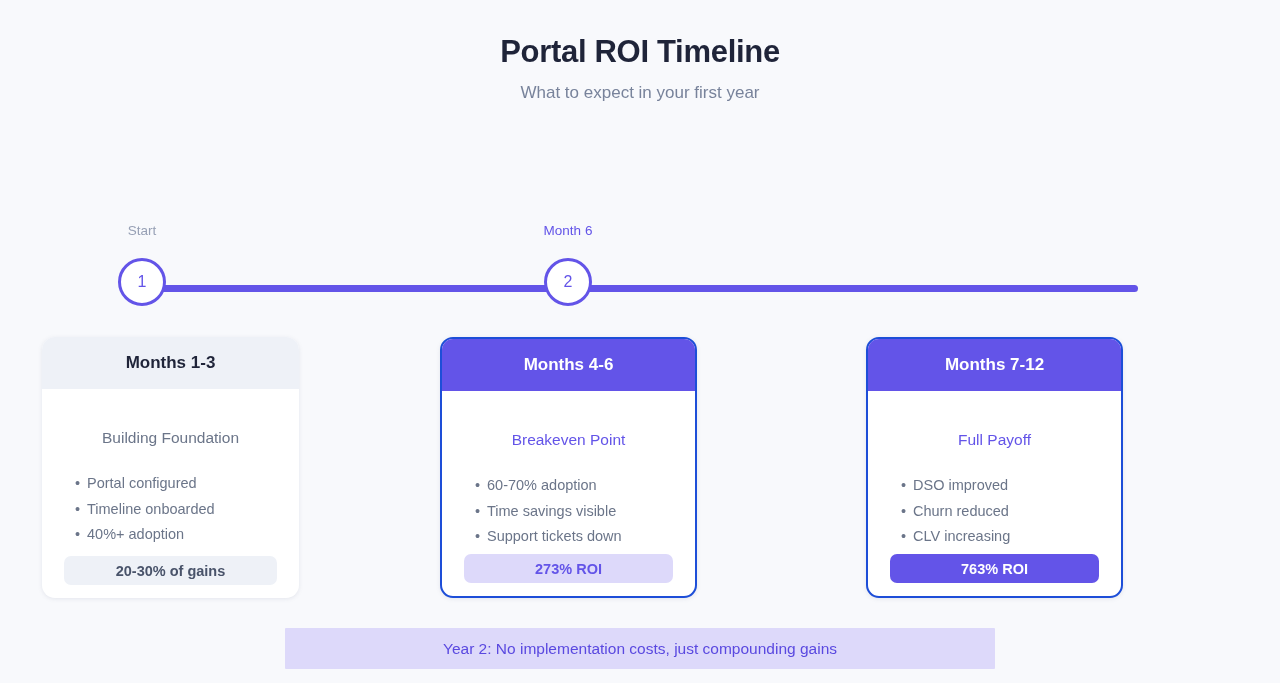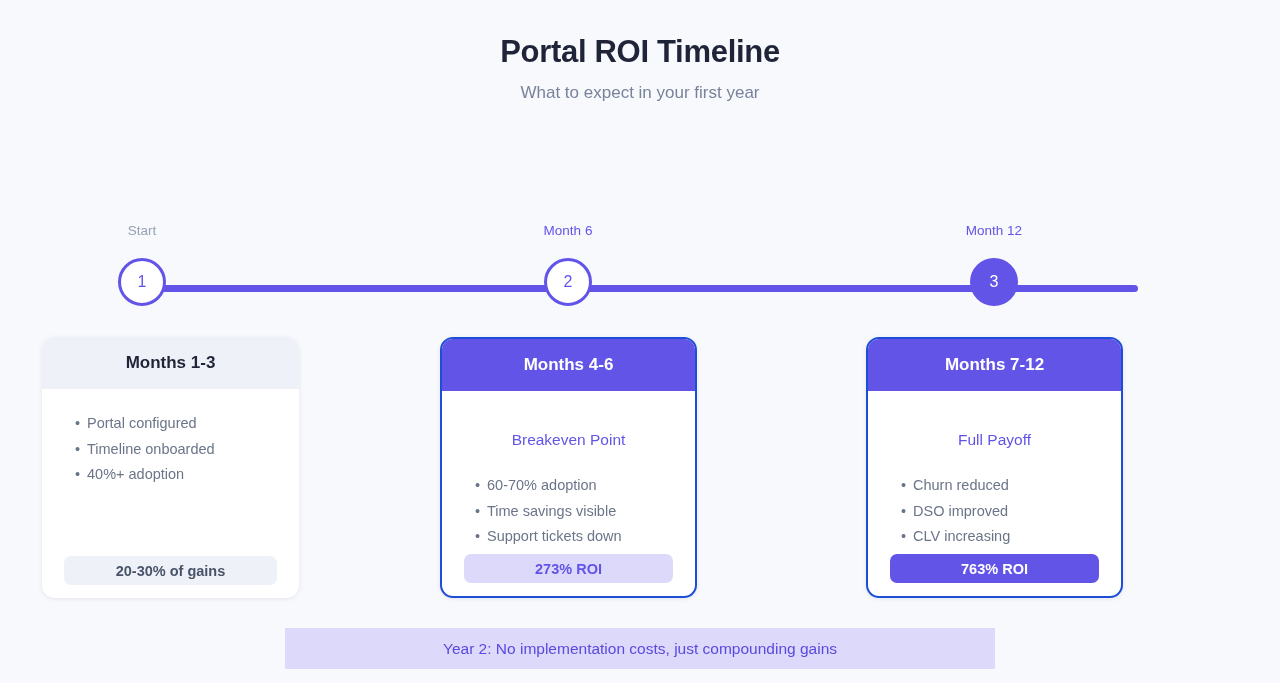--- a/index.html
+++ b/index.html
@@ -218,31 +218,28 @@
   <div class="tl-node" id="tl-node-0" style="left:142px;">
     <div class="tl-label muted">Start</div>
     <div class="tl-circle hollow">1</div>
   </div>
 
   <div class="tl-node" id="tl-node-1" style="left:568px;">
     <div class="tl-label accent">Month 6</div>
     <div class="tl-circle hollow">2</div>
   </div>
 
-  <div class="tl-node" id="tl-node-2" style="left:994px;">
-    <div class="tl-label accent">Month 12</div>
-    <div class="tl-circle filled">3</div>
-  </div>
 </div>
 
 <div class="cards">
 
   <div class="card plain" id="card-0">
     <div class="card-header plain">Months 1-3</div>
     <div class="card-body">
+      <div class="card-subtitle muted">Building Foundation</div>
       <ul class="card-list">
         <li>Portal configured</li>
         <li>Timeline onboarded</li>
         <li>40%+ adoption</li>
       </ul>
       <div class="card-badge gray">20-30% of gains</div>
     </div>
   </div>
 
   <div class="card accent" id="card-1">
@@ -256,22 +253,22 @@
       </ul>
       <div class="card-badge soft">273% ROI</div>
     </div>
   </div>
 
   <div class="card accent" id="card-2">
     <div class="card-header accent">Months 7-12</div>
     <div class="card-body">
       <div class="card-subtitle accent">Full Payoff</div>
       <ul class="card-list">
+        <li>DSO improved</li>
         <li>Churn reduced</li>
-        <li>DSO improved</li>
         <li>CLV increasing</li>
       </ul>
       <div class="card-badge solid">763% ROI</div>
     </div>
   </div>
 
 </div>
 
 <div class="footer-banner">Year 2: No implementation costs, just compounding gains</div>
 

